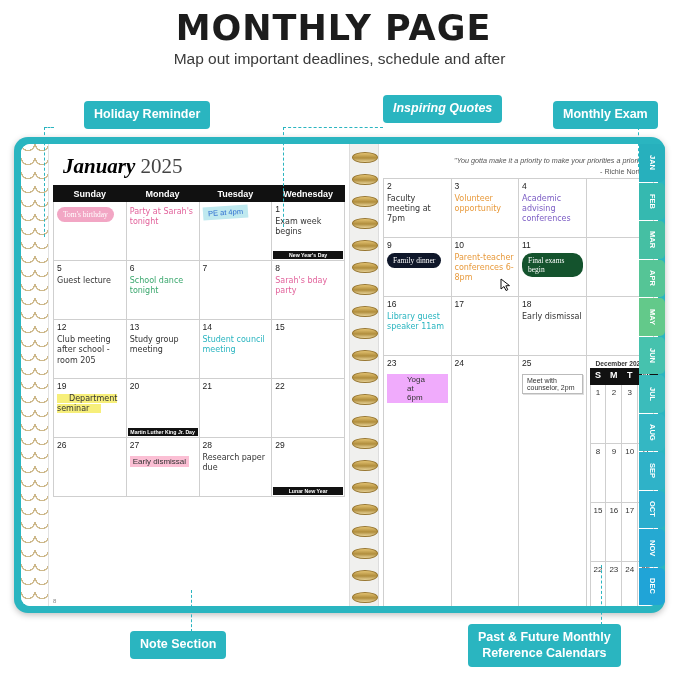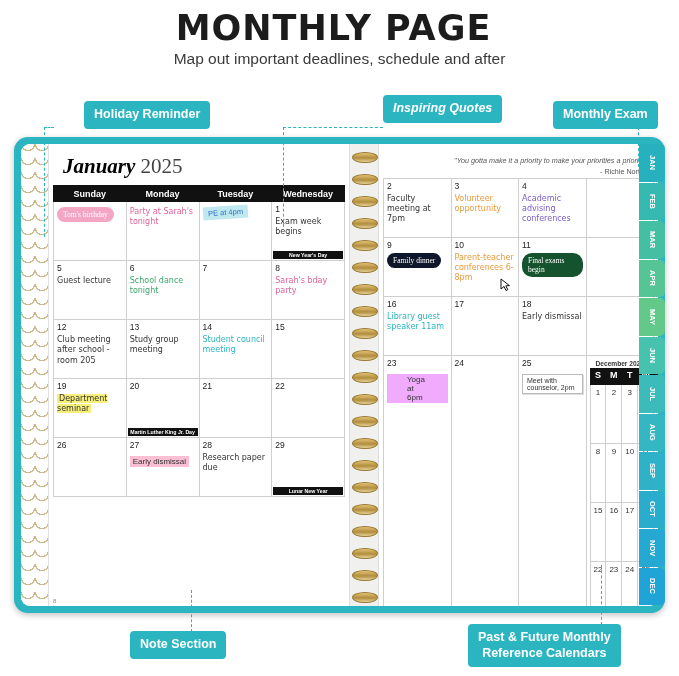--- a/index.html
+++ b/index.html
@@ -138,21 +138,21 @@
   .hw.teal { color:#2ab5c0; }
   .hw.black { color:#333; }
 
   .sticker {
     display:inline-block; font-size:7.5px; border-radius:10px; padding:3px 6px;
     color:#fff; font-family:Liberation Serif, serif; line-height:1.2; margin-top:3px;
   }
   .sticker.pink { background:#f2a6c4; }
   .sticker.purple { background:#0f172a; }
   .sticker.teal { background:#14532d; }
-  .hl-yellow { background:#f7ef7a; padding:0 2px; }
+  .hl-yellow { background:#f7ef7a; padding:0 12px; }
   .hl-pink { background:#fbbfd4; padding:1px 3px; display:inline-block; }
   .hl-orange { background:#f0abfc; padding:1px 20px; display:inline-block; }
   .tape {
     display:inline-block; background:#bfe9ef; padding:2px 5px; font-size:7.5px; color:#2f6fd0;
     transform:rotate(-4deg); margin-top:2px;
   }
   .notebox {
     display:inline-block; background:#ffffff; border:1px solid #bbb; font-size:7px;
     padding:2px 4px; color:#333; box-shadow:1px 1px 0 #ddd;
   }

